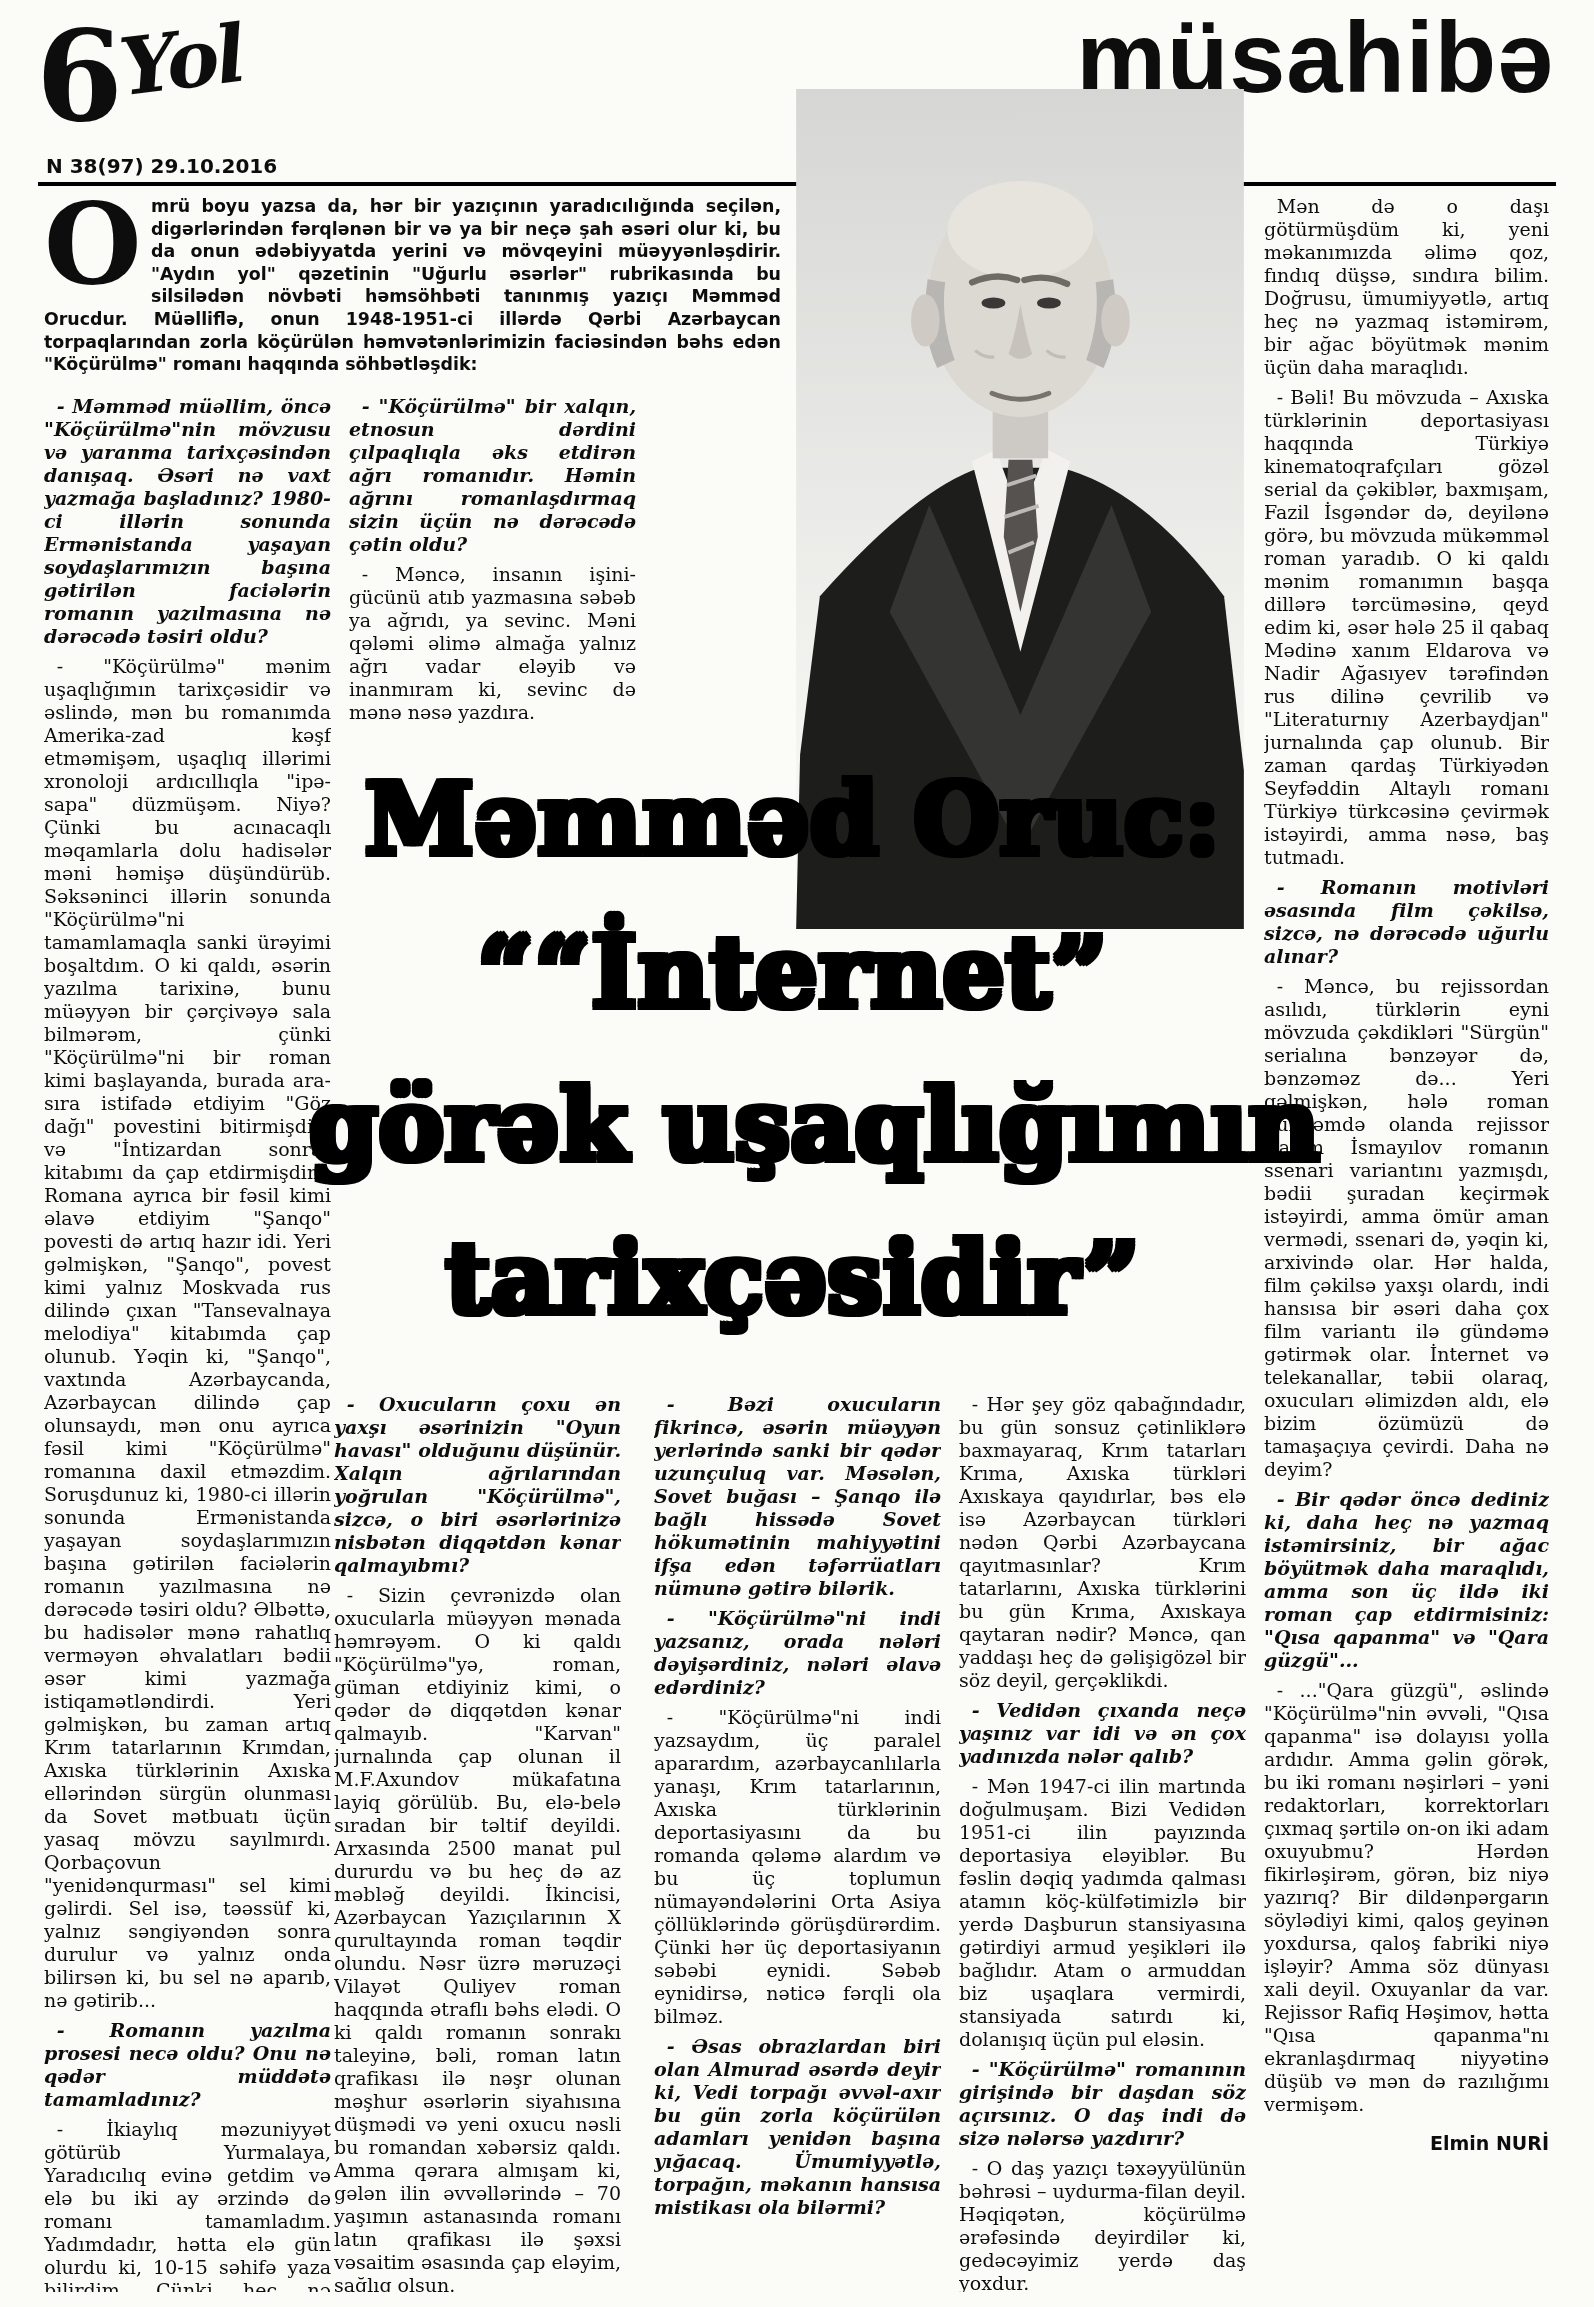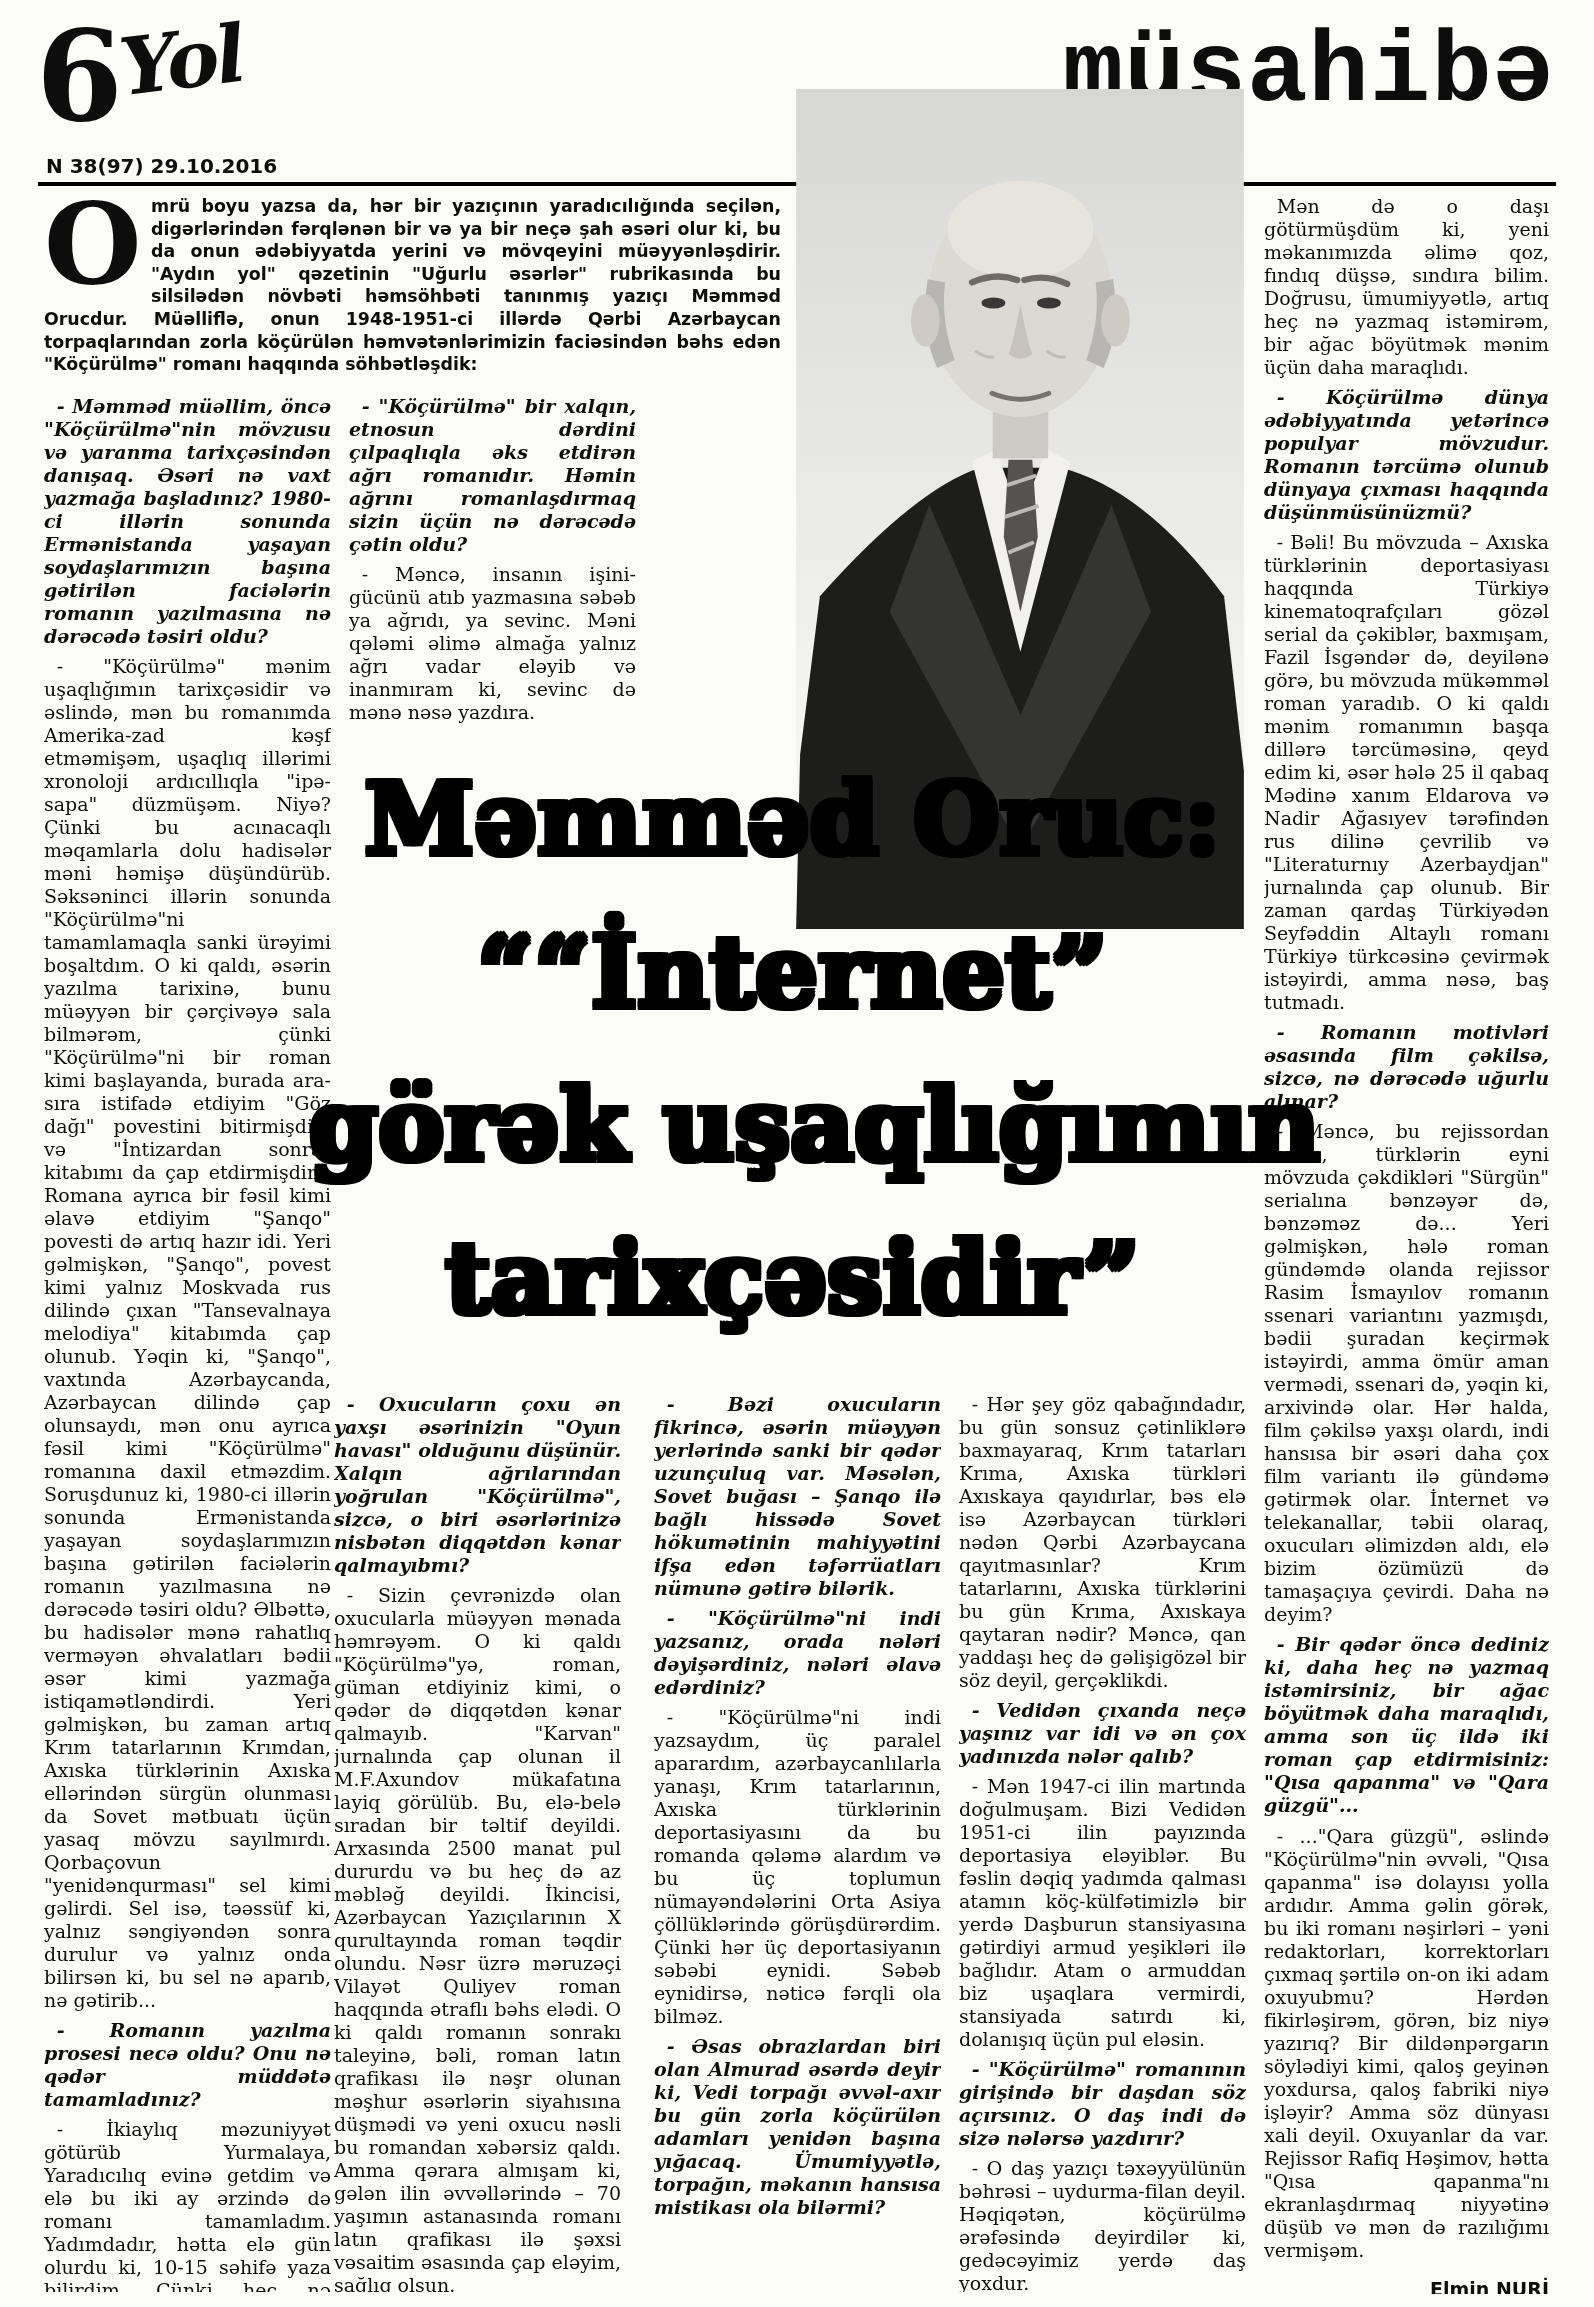--- a/index.html
+++ b/index.html
@@ -21,22 +21,22 @@
     position:absolute; left:120px; top:20.6px;
     font-family:"DejaVu Serif", serif; font-style:italic; font-weight:bold;
     font-size:79px; line-height:1; transform:rotate(-7deg);
     letter-spacing:-3.2px;
   }
   .issue-info {
     position:absolute; left:46px; top:154px;
     font-family:"DejaVu Sans", sans-serif; font-weight:bold; font-size:20px;
   }
   .section-title {
-    position:absolute; right:40px; top:20px;
-    font-family:Liberation Mono, monospace; font-weight:bold;
+    position:absolute; right:40px; top:4px;
+    font-family:Liberation Sans, sans-serif; font-weight:bold;
     font-size:101px; line-height:1.05; letter-spacing:0.8px;
   }
   .header-rule {
     position:absolute; left:38px; right:38px; top:182px;
     height:4px; background:#000;
   }
 
   
   .lead {
     position:absolute; left:44px; top:195px; width:737px; height:195px;
@@ -180,21 +180,20 @@
   <div class="col" id="col4">
     <p class="a">- Hər şey göz qabağındadır, bu gün sonsuz çətinliklərə baxmayaraq, Krım tatarları Krıma, Axıska türkləri Axıskaya qayıdırlar, bəs elə isə Azərbaycan türkləri nədən Qərbi Azərbaycana qayıtmasınlar? Krım tatarlarını, Axıska türklərini bu gün Krıma, Axıskaya qaytaran nədir? Məncə, qan yaddaşı heç də gəlişigözəl bir söz deyil, gerçəklikdi.</p>
     <p class="q">- Vedidən çıxanda neçə yaşınız var idi və ən çox yadınızda nələr qalıb?</p>
     <p class="a">- Mən 1947-ci ilin martında doğulmuşam. Bizi Vedidən 1951-ci ilin payızında deportasiya eləyiblər. Bu fəslin dəqiq yadımda qalması atamın köç-külfətimizlə bir yerdə Daşburun stansiyasına gətirdiyi armud yeşikləri ilə bağlıdır. Atam o armuddan biz uşaqlara vermirdi, stansiyada satırdı ki, dolanışıq üçün pul eləsin.</p>
     <p class="q">- "Köçürülmə" romanının girişində bir daşdan söz açırsınız. O daş indi də sizə nələrsə yazdırır?</p>
     <p class="a">- O daş yazıçı təxəyyülünün bəhrəsi – uydurma-filan deyil. Həqiqətən, köçürülmə ərəfəsində deyirdilər ki, gedəcəyimiz yerdə daş yoxdur.</p>
   </div>
 
   <div class="col" id="col5">
     <p class="a">Mən də o daşı götürmüşdüm ki, yeni məkanımızda əlimə qoz, fındıq düşsə, sındıra bilim. Doğrusu, ümumiyyətlə, artıq heç nə yazmaq istəmirəm, bir ağac böyütmək mənim üçün daha maraqlıdı.</p>
-    <p class="q">- Köçürülmə dünya ədəbiyyatında yetərincə populyar mövzudur. Romanın tərcümə olunub dünyaya çıxması haqqında düşünmüsünüzmü?</p>
     <p class="a">- Bəli! Bu mövzuda – Axıska türklərinin deportasiyası haqqında Türkiyə kinematoqrafçıları gözəl serial da çəkiblər, baxmışam, Fazil İsgəndər də, deyilənə görə, bu mövzuda mükəmməl roman yaradıb. O ki qaldı mənim romanımın başqa dillərə tərcüməsinə, qeyd edim ki, əsər hələ 25 il qabaq Mədinə xanım Eldarova və Nadir Ağasıyev tərəfindən rus dilinə çevrilib və "Literaturnıy Azerbaydjan" jurnalında çap olunub. Bir zaman qardaş Türkiyədən Seyfəddin Altaylı romanı Türkiyə türkcəsinə çevirmək istəyirdi, amma nəsə, baş tutmadı.</p>
     <p class="q">- Romanın motivləri əsasında film çəkilsə, sizcə, nə dərəcədə uğurlu alınar?</p>
     <p class="a">- Məncə, bu rejissordan asılıdı, türklərin eyni mövzuda çəkdikləri "Sürgün" serialına bənzəyər də, bənzəməz də... Yeri gəlmişkən, hələ roman gündəmdə olanda rejissor Rasim İsmayılov romanın ssenari variantını yazmışdı, bədii şuradan keçirmək istəyirdi, amma ömür aman vermədi, ssenari də, yəqin ki, arxivində olar. Hər halda, film çəkilsə yaxşı olardı, indi hansısa bir əsəri daha çox film variantı ilə gündəmə gətirmək olar. İnternet və telekanallar, təbii olaraq, oxucuları əlimizdən aldı, elə bizim özümüzü də tamaşaçıya çevirdi. Daha nə deyim?</p>
     <p class="q">- Bir qədər öncə dediniz ki, daha heç nə yazmaq istəmirsiniz, bir ağac böyütmək daha maraqlıdı, amma son üç ildə iki roman çap etdirmisiniz: "Qısa qapanma" və "Qara güzgü"...</p>
     <p class="a">- ..."Qara güzgü", əslində "Köçürülmə"nin əvvəli, "Qısa qapanma" isə dolayısı yolla ardıdır. Amma gəlin görək, bu iki romanı nəşirləri – yəni redaktorları, korrektorları çıxmaq şərtilə on-on iki adam oxuyubmu? Hərdən fikirləşirəm, görən, biz niyə yazırıq? Bir dildənpərgarın söylədiyi kimi, qaloş geyinən yoxdursa, qaloş fabriki niyə işləyir? Amma söz dünyası xali deyil. Oxuyanlar da var. Rejissor Rafiq Həşimov, hətta "Qısa qapanma"nı ekranlaşdırmaq niyyətinə düşüb və mən də razılığımı vermişəm.</p>
     <p class="byline">Elmin NURİ</p>
   </div>
 
 </div>
 

